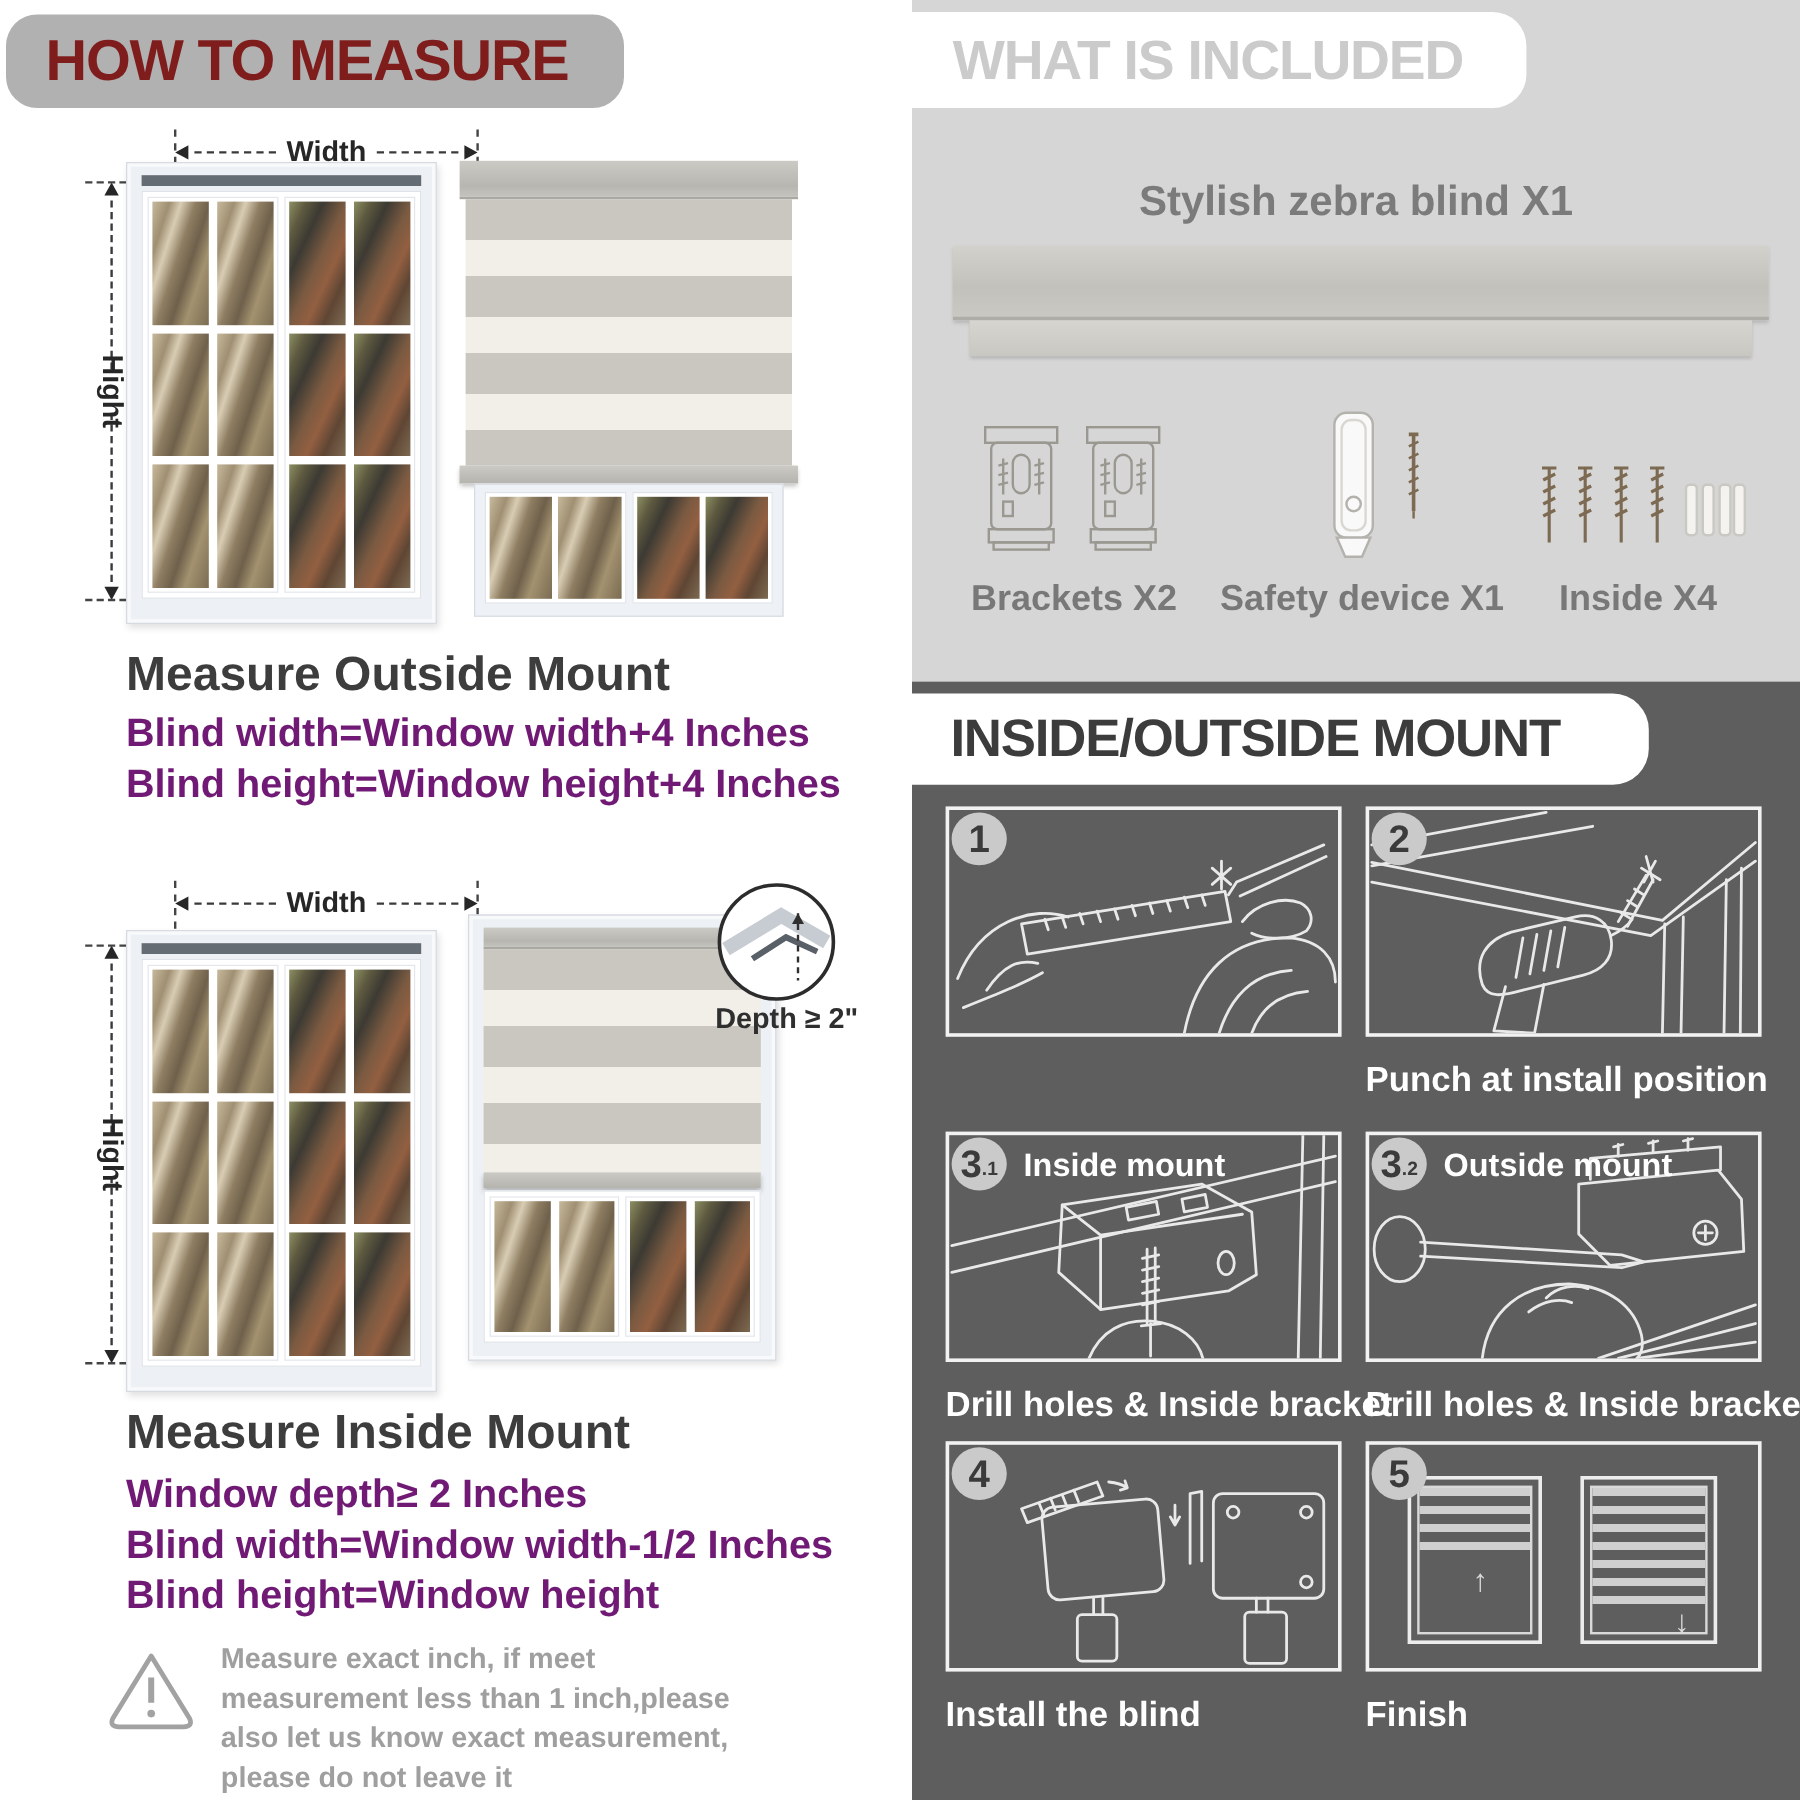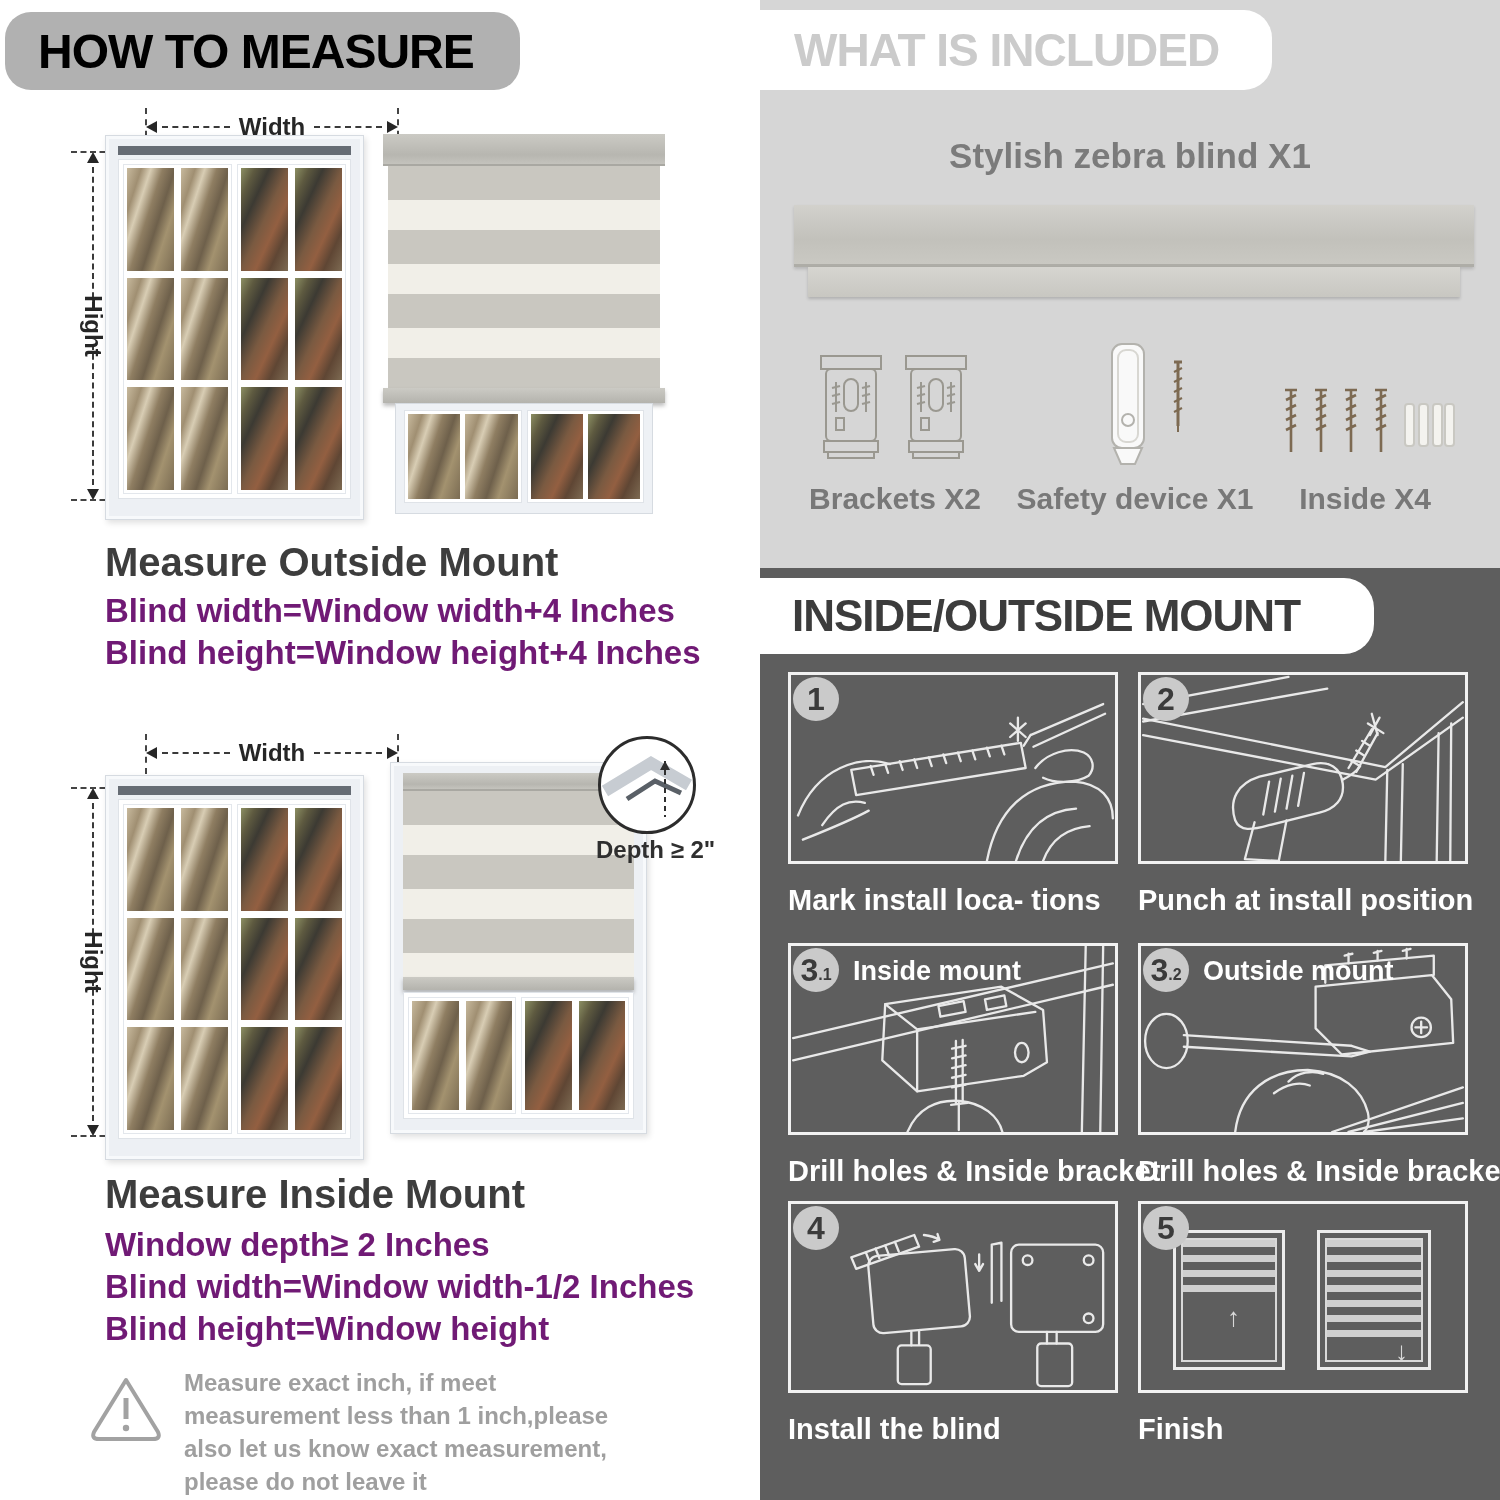--- a/index.html
+++ b/index.html
@@ -3,21 +3,21 @@
 <meta charset="utf-8">
 <style>
   html,body{margin:0;padding:0;}
   body{width:1500px;height:1500px;position:relative;background:#fff;
        font-family:"Liberation Sans",sans-serif;overflow:hidden;}
   .abs{position:absolute;}
 
   
   .banner-left{left:5px;top:12px;width:515px;height:78px;background:#b1b1b1;
     border-radius:26px;display:flex;align-items:center;padding-left:33px;box-sizing:border-box;}
-  .banner-left span{color:#000000;font-weight:bold;font-size:48px;letter-spacing:-1px;}
+  .banner-left span{color:#7f1d1d;font-weight:bold;font-size:48px;letter-spacing:-1px;}
 
   
   .window{background:#edf0f4;border:1px solid #d6dbe1;box-sizing:border-box;
     padding:10px 12px 20px 12px;display:flex;flex-direction:column;
     box-shadow:inset 0 0 0 3px #f7f9fb, 2px 3px 6px rgba(0,0,0,.12);}
   .roller-strip{height:9px;background:#666c74;margin-bottom:4px;flex:0 0 auto;}
   .win-inner{flex:1;display:flex;gap:5px;background:#fff;border:1px solid #dfe3e8;padding:4px;}
   .sash{flex:1;display:grid;grid-template-columns:1fr 1fr;grid-template-rows:1fr 1fr 1fr;
     gap:7px;background:#fff;padding:3px;border:1px solid #e3e7ec;}
   .sash2{grid-template-rows:1fr;}
@@ -55,21 +55,21 @@
   
   .h-measure{font-size:40px;font-weight:bold;color:#3d3d3d;}
   .sub-measure{font-size:33px;font-weight:bold;color:#701a75;}
   .warn-text{font-size:24px;font-weight:bold;color:#9f9f9f;line-height:1.38;}
 
   
   .right-light{left:760px;top:0;width:740px;height:568px;background:#d6d6d6;}
   .banner-included{left:0;top:10px;width:512px;height:80px;background:#fff;
     border-radius:0 28px 28px 0;display:flex;align-items:center;padding-left:34px;box-sizing:border-box;}
   .banner-included span{color:#cbcbcb;font-weight:bold;font-size:46px;letter-spacing:-1px;}
-  .product-title{width:100%;text-align:center;top:136px;font-size:35px;font-weight:bold;color:#7b7b7b;}
+  .product-title{width:100%;text-align:center;top:148px;font-size:35px;font-weight:bold;color:#7b7b7b;}
   .item-label{font-size:30px;font-weight:bold;color:#787878;text-align:center;}
 
   .right-dark{left:760px;top:568px;width:740px;height:932px;background:#5e5e5e;}
   .banner-mount{left:0;top:10px;width:614px;height:76px;background:#fff;
     border-radius:0 30px 30px 0;display:flex;align-items:center;padding-left:32px;box-sizing:border-box;}
   .banner-mount span{color:#3c3c3c;font-weight:bold;font-size:44px;letter-spacing:-1px;}
 
   .panel{position:absolute;width:330px;height:192px;border:3px solid #f2f2f2;box-sizing:border-box;}
   .badge{position:absolute;left:2px;top:2px;width:46px;height:44px;border-radius:50%;
     background:#cacaca;color:#3b3b3b;display:flex;align-items:center;justify-content:center;font-weight:bold;}
@@ -337,21 +337,20 @@
       <path d="M200,192 C210,140 240,110 290,110 C318,112 330,128 330,148"></path>
       <path d="M230,192 C240,160 260,140 292,138"></path>
       <path d="M258,192 C266,170 282,158 306,156"></path>
       <path d="M250,96 C262,80 285,74 300,80 C310,85 312,96 305,104 C292,112 270,112 258,106"></path>
     </svg>
     <div class="badge">
       <span class="n">1</span>
         <span class="s"></span>
     </div>
   </div>
-  <div class="caption" style="left:28px;top:316px;">Mark install loca- tions</div>
 
   <div class="panel" style="left:378px;top:104px;">
     <svg class="art" viewBox="0 0 330 192">
       <path d="M0,30 L150,2 M0,48 L190,14"></path>
       <path d="M0,62 L240,108 M0,45 L250,95 M250,95 L330,28 M240,108 L330,44"></path>
       <path d="M252,98 L250,192 M268,92 L266,192 M305,60 L303,192 M318,50 L317,192"></path>
       <path d="M95,150 C88,128 98,112 120,105 L175,92 C192,88 204,96 206,112 C208,128 198,138 182,142 L130,155 C112,160 100,162 95,150 Z"></path>
       <path d="M130,110 l-6,34 M142,107 l-6,34 M154,104 l-6,34 M166,101 l-6,34"></path>
       <path d="M115,152 L105,190 M148,150 L140,192 M105,190 L140,192"></path>
       <path d="M206,108 C214,104 220,100 224,94"></path>

